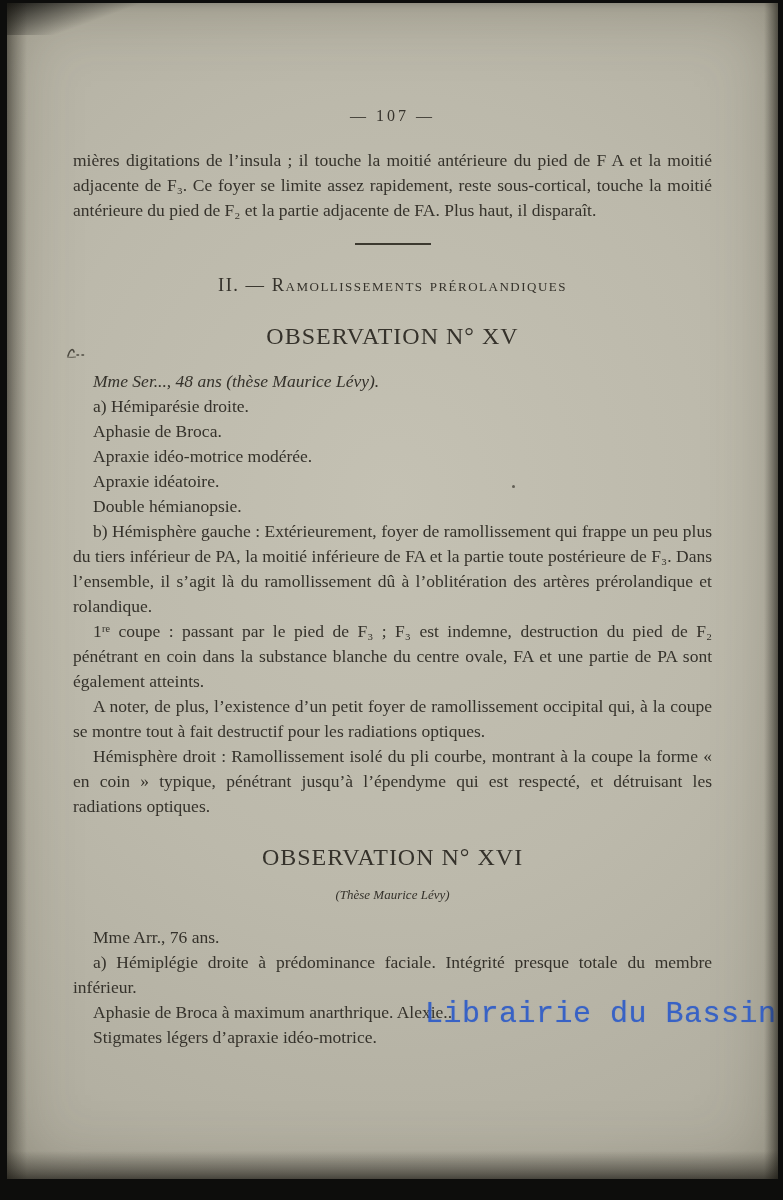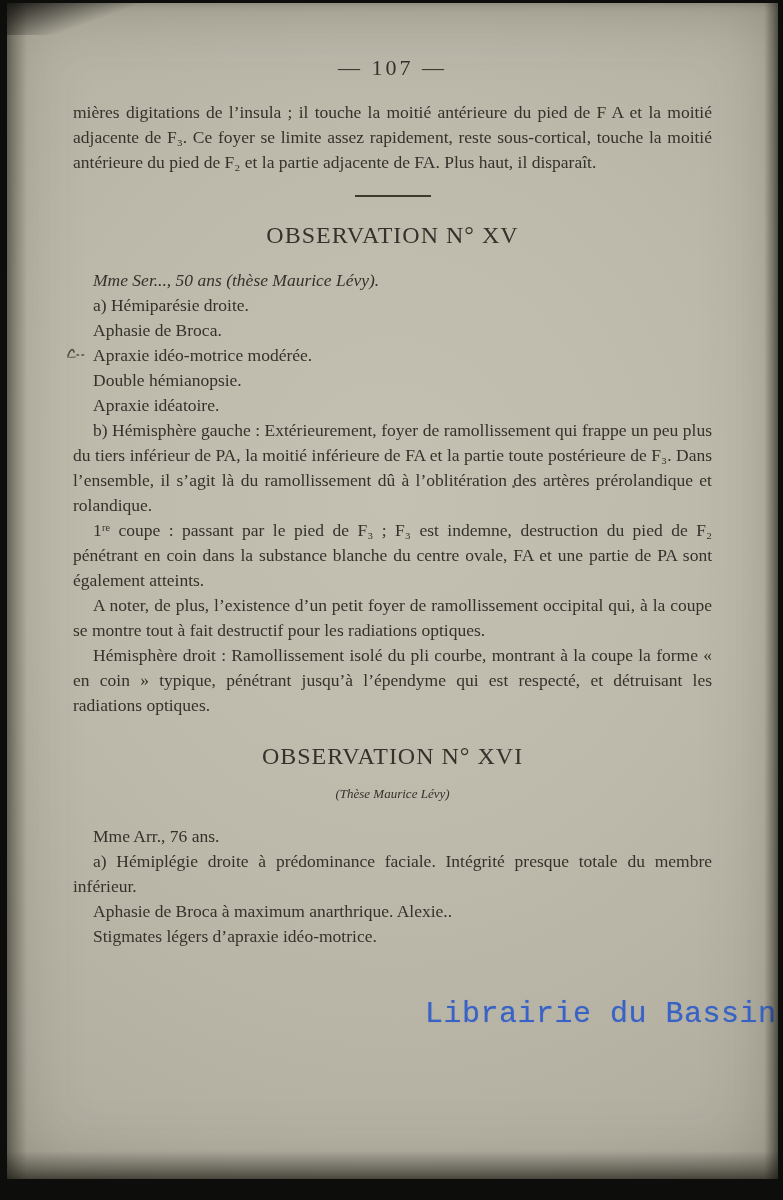--- a/index.html
+++ b/index.html
@@ -50,24 +50,24 @@
   }
   .content {
     position: relative;
     padding: 0 66px;
     font-size: 17.5px;
     line-height: 25px;
     text-align: justify;
   }
   p { margin: 0; }
   .page-number {
-    margin-top: 52px;
+    margin-top: 100px;
     text-align: center;
     letter-spacing: 3px;
-    font-size: 22px;
+    font-size: 16px;
   }
   .para-opening { margin-top: 20px; }
   .rule {
     width: 76px; height: 0;
     border-top: 2px solid #3c392f;
     margin: 20px auto 0 auto;
   }
   .section-heading {
     margin-top: 28px;
     text-align: center;
@@ -128,30 +128,31 @@
   <div class="paper">
 
     <div class="content">
 
       <p class="page-number">— 107 —</p>
 
       <p class="para-opening">mières digitations de l’insula ; il touche la moitié antérieure du pied de F A et la moitié adjacente de F₃. Ce foyer se limite assez rapidement, reste sous-cortical, touche la moitié antérieure du pied de F₂ et la partie adjacente de FA. Plus haut, il disparaît.</p>
 
       <div class="rule"></div>
 
+      <p class="section-heading">II. — Ramollissements prérolandiques</p>
 
       <p class="obs-title">OBSERVATION N° XV</p>
 
-      <p class="intro">Mme Ser..., 50 ans (thèse Maurice Lévy).</p>
+      <p class="intro">Mme Ser..., 48 ans (thèse Maurice Lévy).</p>
 
       <p class="sign">a) Hémiparésie droite.</p>
       <p class="sign">Aphasie de Broca.</p>
       <p class="sign">Apraxie idéo-motrice modérée.</p>
+      <p class="sign">Apraxie idéatoire.</p>
       <p class="sign">Double hémianopsie.</p>
-      <p class="sign">Apraxie idéatoire.</p>
 
       <p class="para-ind">b) Hémisphère gauche : Extérieurement, foyer de ramollissement qui frappe un peu plus du tiers inférieur de PA, la moitié inférieure de FA et la partie toute postérieure de F₃. Dans l’ensemble, il s’agit là du ramollissement dû à l’oblitération des artères prérolandique et rolandique.</p>
       <p class="para-ind">1ʳᵉ coupe : passant par le pied de F₃ ; F₃ est indemne, destruction du pied de F₂ pénétrant en coin dans la substance blanche du centre ovale, FA et une partie de PA sont également atteints.</p>
       <p class="para-ind">A noter, de plus, l’existence d’un petit foyer de ramollissement occipital qui, à la coupe se montre tout à fait destructif pour les radiations optiques.</p>
       <p class="para-ind">Hémisphère droit : Ramollissement isolé du pli courbe, montrant à la coupe la forme « en coin » typique, pénétrant jusqu’à l’épendyme qui est respecté, et détruisant les radiations optiques.</p>
 
       <p class="obs-title">OBSERVATION N° XVI</p>
       <p class="subtitle">(Thèse Maurice Lévy)</p>
 
       <div class="block16">

